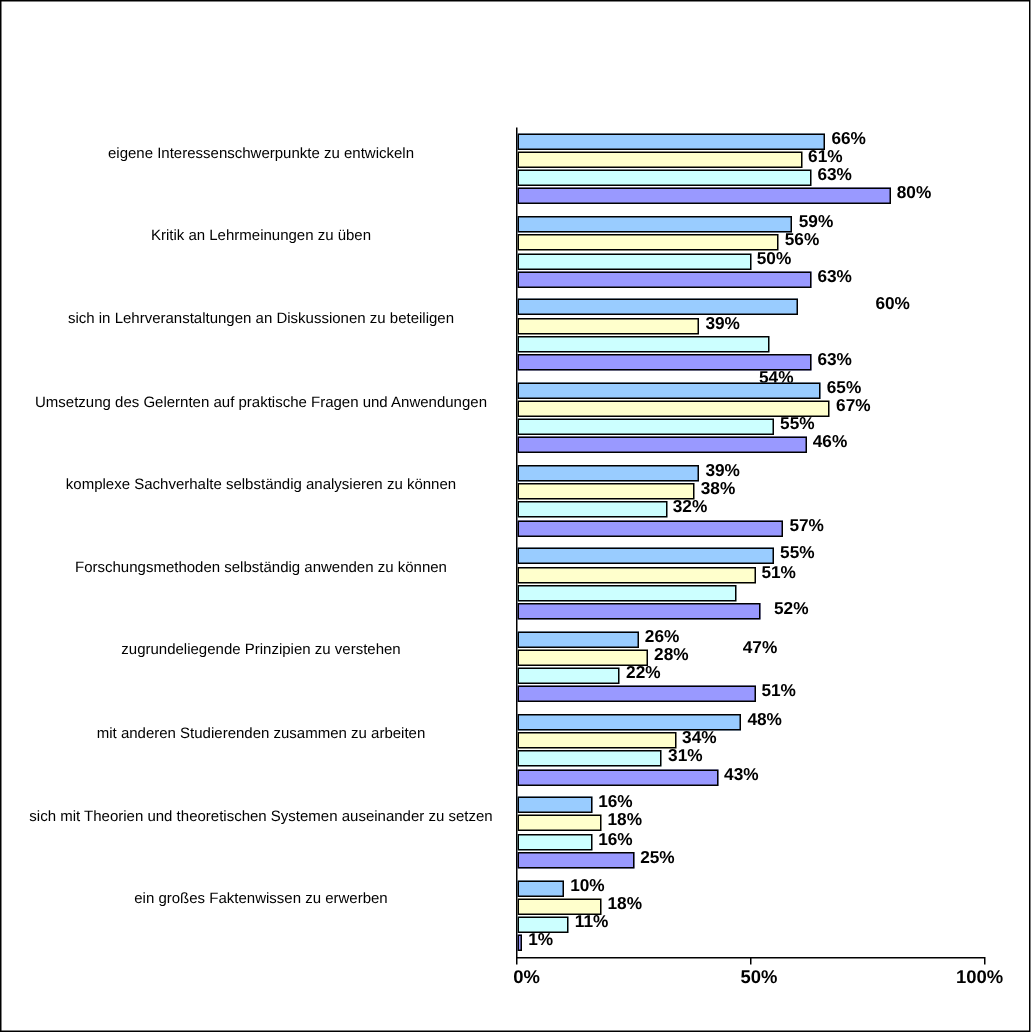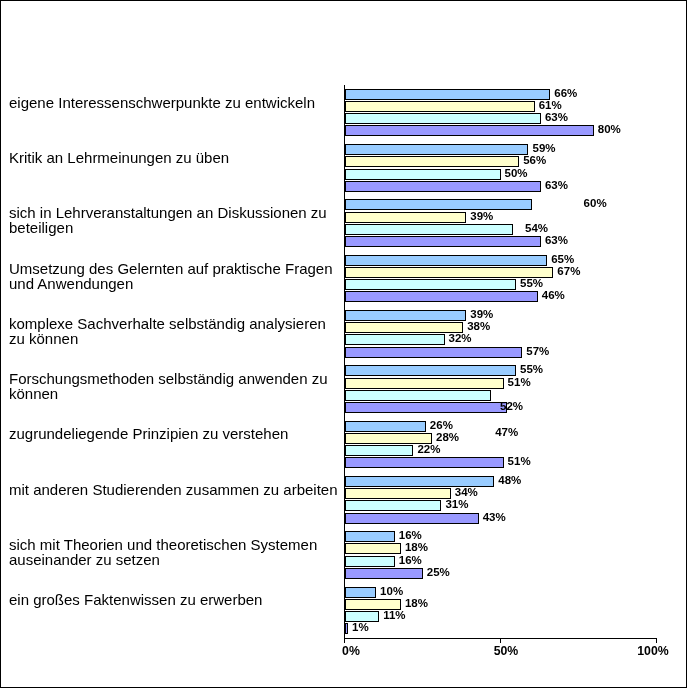--- a/index.html
+++ b/index.html
@@ -35,22 +35,22 @@
     position: absolute;
     left: 343px;
     top: 84px;
     width: 311px;
     height: 553px;
     border-left: 1px solid #000000;
     box-sizing: border-box;
   }
   .catlabel {
     position: absolute;
-    text-align: left;
-    font-size: 15px;
+    text-align: center;
+    font-size: 10px;
     line-height: 15px;
     color: #000;
   }
   .barrow {
     position: absolute;
     left: 0;
     height: 11px;
   }
   .bar {
     position: absolute;
@@ -178,21 +178,21 @@
       <div class="barrow" style="top: 198.45px; left: 344px; width: 371px;">
         <div class="bar" style="width: 186.6px; background: rgb(153, 204, 255);"></div>
         <div class="barval" style="left: 190.6px; margin-left: 48px;">60%</div>
       </div>
       <div class="barrow" style="top: 210.65px; left: 344px; width: 371px;">
         <div class="bar" style="width: 121.29px; background: rgb(255, 255, 204);"></div>
         <div class="barval" style="left: 125.29px;">39%</div>
       </div>
       <div class="barrow" style="top: 222.85px; left: 344px; width: 371px;">
         <div class="bar" style="width: 167.94px; background: rgb(204, 255, 255);"></div>
-        <div class="barval" style="left: 180px;">54%</div>
+        <div class="barval" style="left: 161px; margin-top: 24px;">54%</div>
       </div>
       <div class="barrow" style="top: 235.05px; left: 344px; width: 371px;">
         <div class="bar" style="width: 195.93px; background: rgb(153, 153, 255);"></div>
         <div class="barval" style="left: 199.93px;">63%</div>
       </div>
       <div class="catlabel" style="left: 8px; width: 330px; top: 259.55px;">Umsetzung des Gelernten  auf praktische Fragen und Anwendungen</div>
       <div class="barrow" style="top: 253.75px; left: 344px; width: 371px;">
         <div class="bar" style="width: 202.15px; background: rgb(153, 204, 255);"></div>
         <div class="barval" style="left: 206.15px;">65%</div>
       </div>
@@ -233,21 +233,21 @@
       <div class="barrow" style="top: 376.55px; left: 344px; width: 371px;">
         <div class="bar" style="width: 158.61px; background: rgb(255, 255, 204);"></div>
         <div class="barval" style="left: 162.61px;">51%</div>
       </div>
       <div class="barrow" style="top: 388.75px; left: 344px; width: 371px;">
         <div class="bar" style="width: 146.17px; background: rgb(204, 255, 255);"></div>
         <div class="barval" style="left: 150.17px; margin-top: 38px;">47%</div>
       </div>
       <div class="barrow" style="top: 400.95px; left: 344px; width: 371px;">
         <div class="bar" style="width: 161.72px; background: rgb(153, 153, 255);"></div>
-        <div class="barval" style="left: 155px;">52%</div>
+        <div class="barval" style="left: 171px;">52%</div>
       </div>
       <div class="catlabel" style="left: 8px; width: 330px; top: 425.45px;">zugrundeliegende Prinzipien zu verstehen</div>
       <div class="barrow" style="top: 419.65px; left: 344px; width: 371px;">
         <div class="bar" style="width: 80.86px; background: rgb(153, 204, 255);"></div>
         <div class="barval" style="left: 84.86px;">26%</div>
       </div>
       <div class="barrow" style="top: 431.85px; left: 344px; width: 371px;">
         <div class="bar" style="width: 87.08px; background: rgb(255, 255, 204);"></div>
         <div class="barval" style="left: 91.08px;">28%</div>
       </div>

